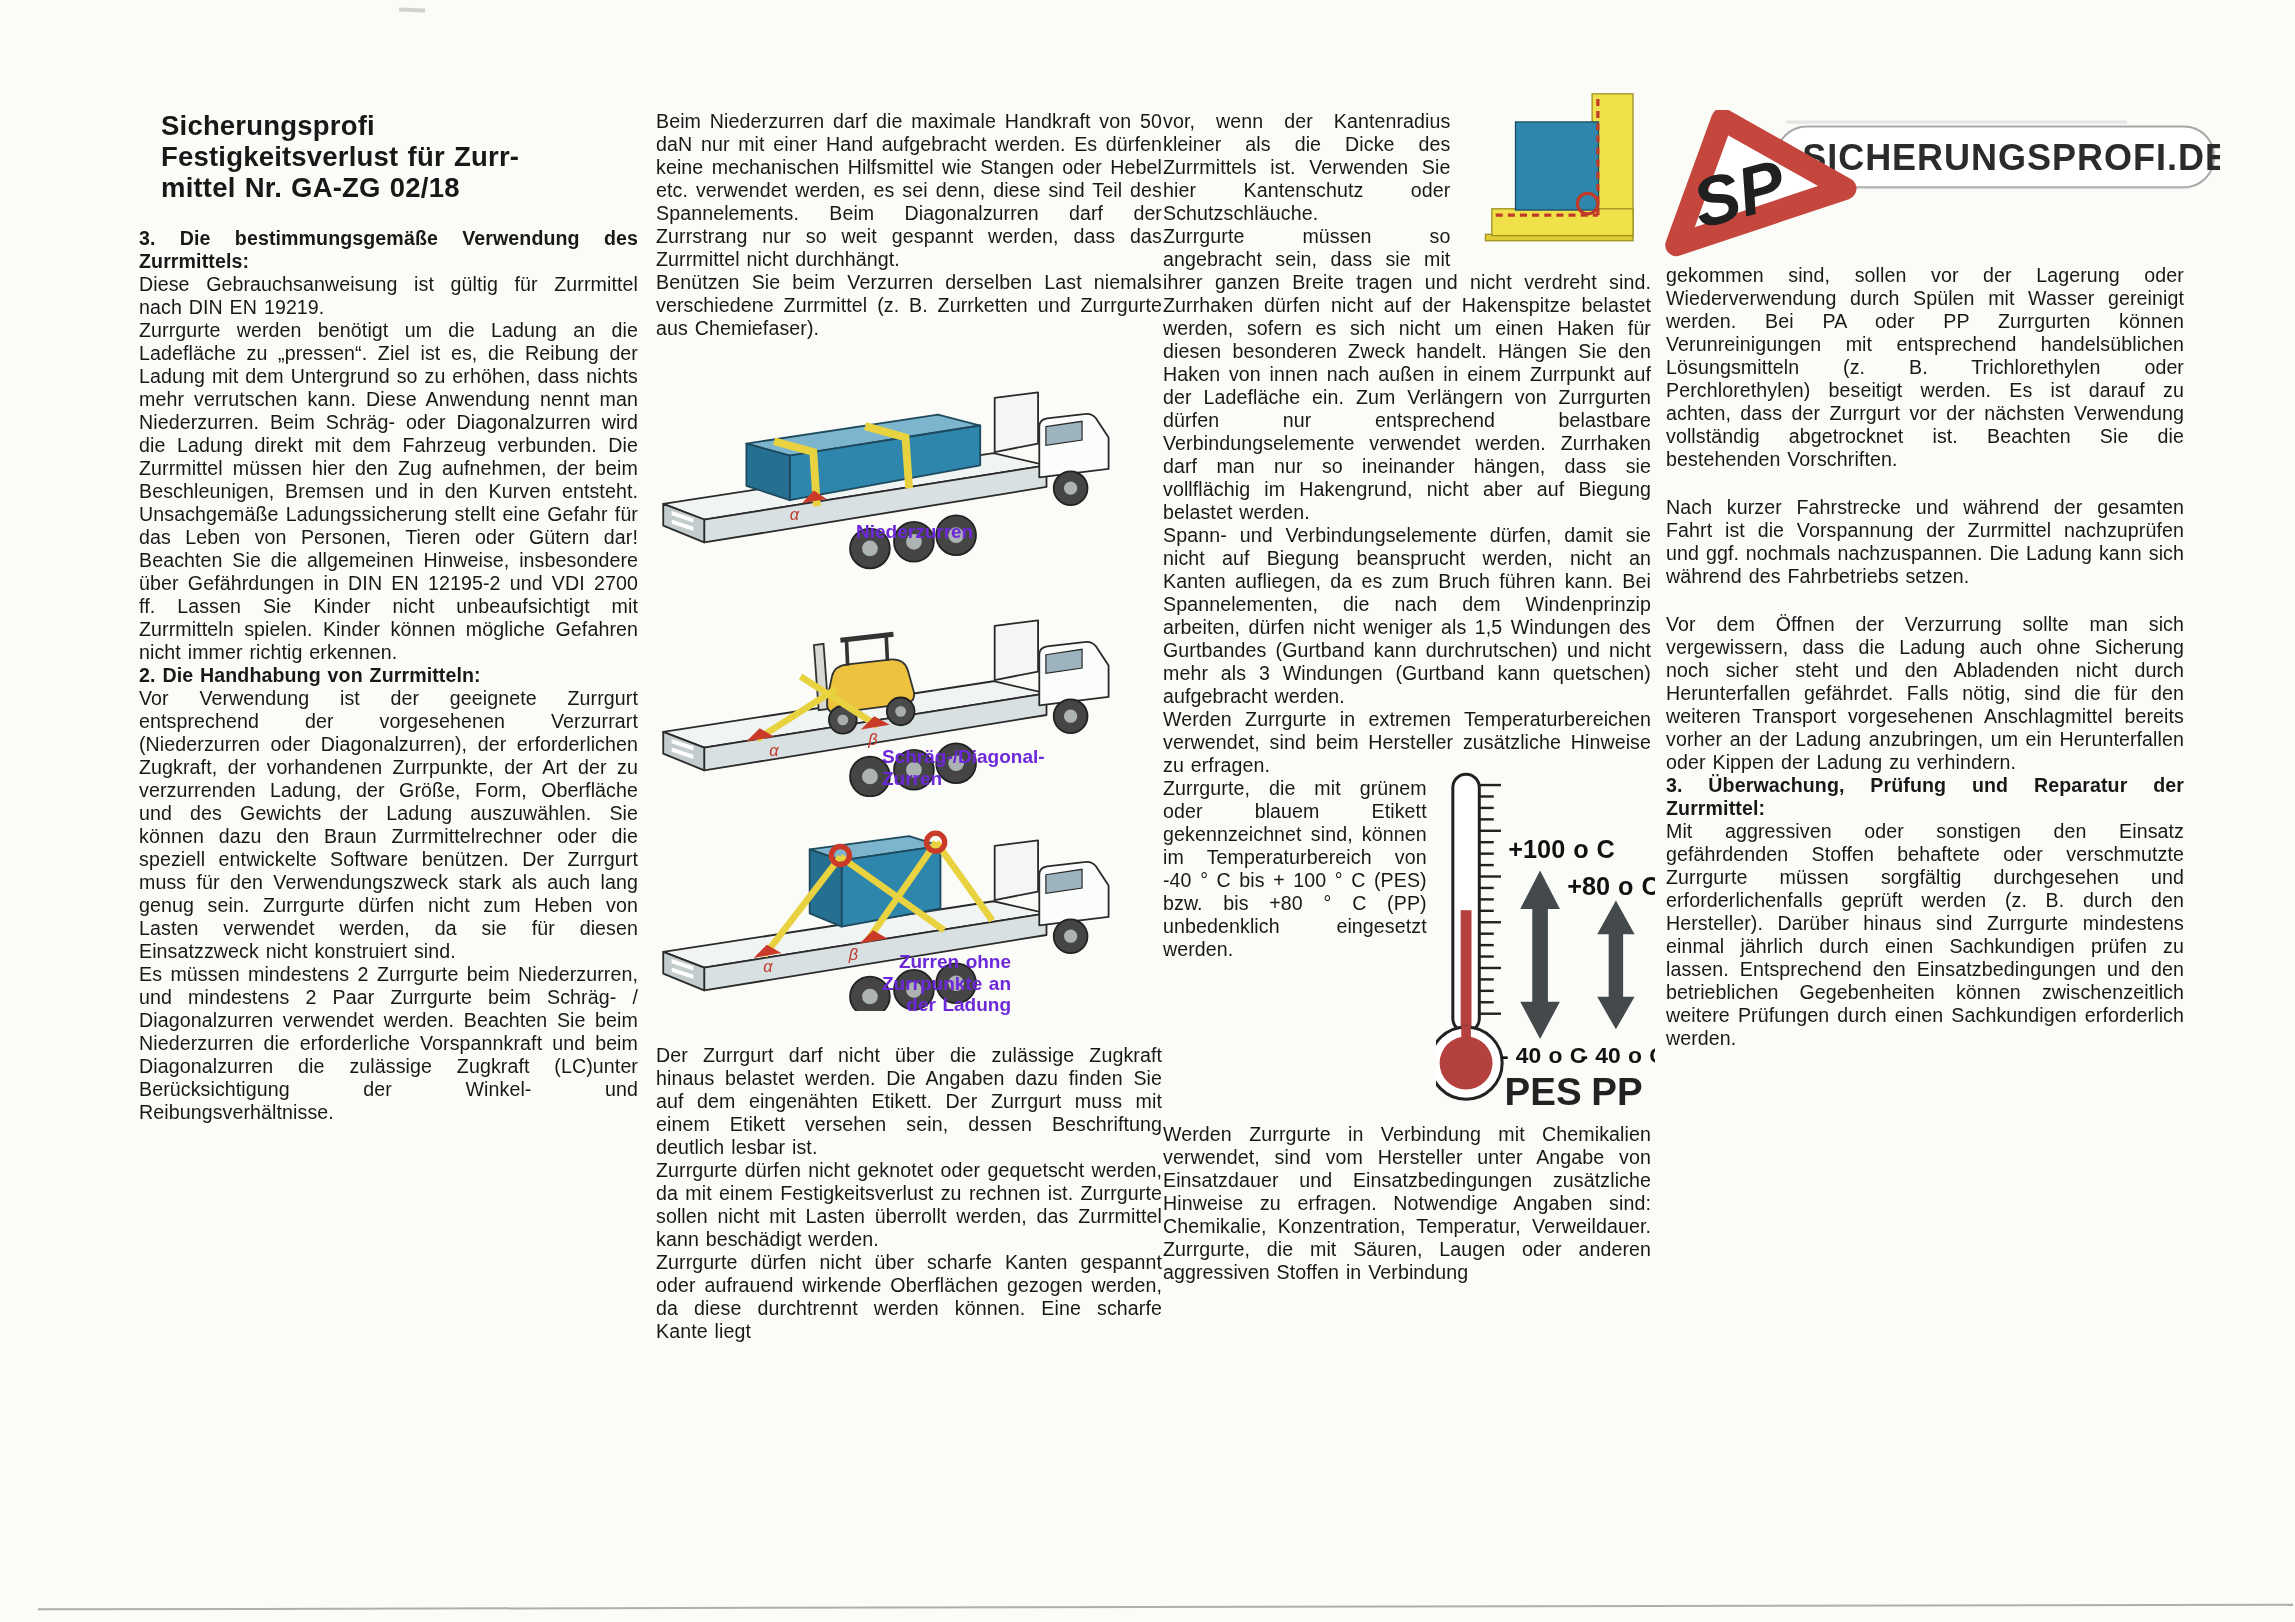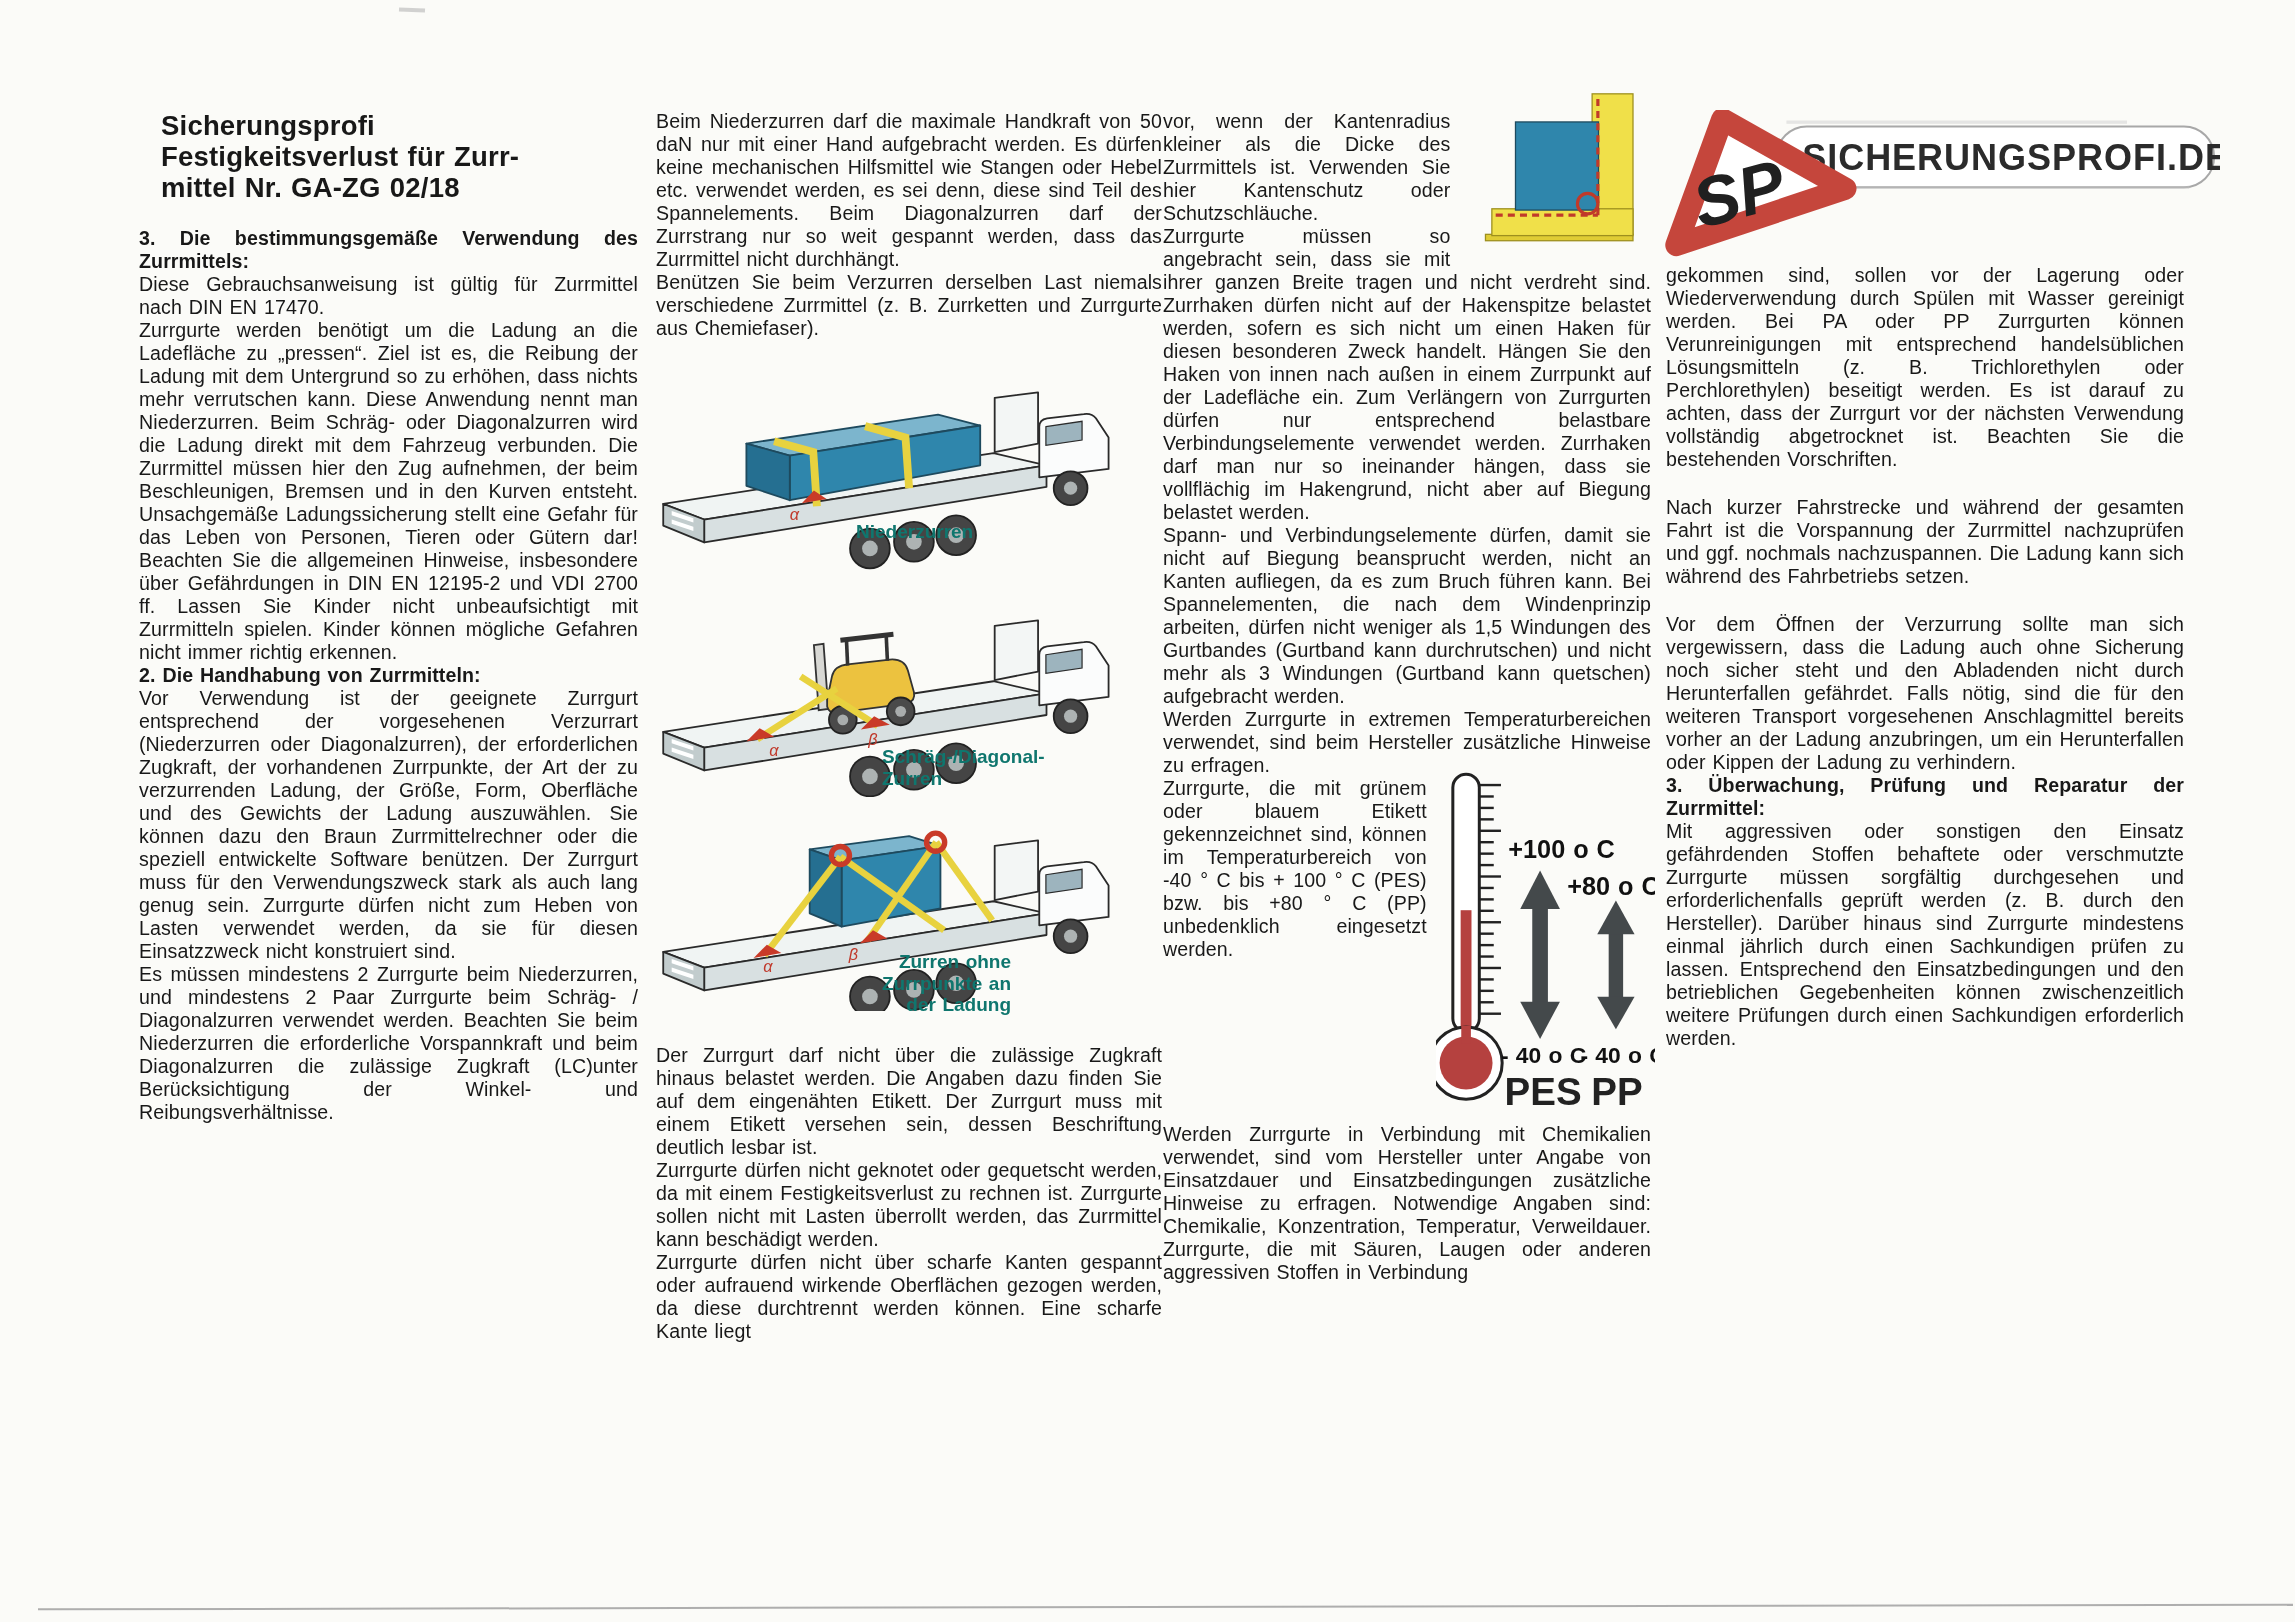--- a/index.html
+++ b/index.html
@@ -17,21 +17,21 @@
   .biggap{margin-top:111px;}
   .col1{left:139px;  width:499px;}
   .col2{left:656px;  width:506px;}
   .col3{left:1163px; width:488px;}
   .col4{left:1666px; width:518px;}
   .doc-title{font-weight:bold; font-size:27.5px; line-height:31px; letter-spacing:0.2px; text-align:left;}
   .doc-title span{display:block;margin-left:22px;}
   .h{font-weight:bold; margin-top:23px;}
   .h.first{margin-top:23.6px;}
   .fig{position:relative; text-align:left;}
-  .fig-label{position:absolute; font-weight:bold; font-size:19px; line-height:21.6px; color:#0f766e; text-align:left; letter-spacing:0;}
+  .fig-label{position:absolute; font-weight:bold; font-size:19px; line-height:21.6px; color:#6d28d9; text-align:left; letter-spacing:0;}
   .fig-label span{display:block;}
   .kanten-float{float:right; width:194px; height:154px; margin:-19.6px -2.6px 3.9px 9.2px;}
   .thermo-float{float:right; width:219px; height:349px; margin:-9.8px -3.9px 6.5px 9.2px;}
   .clear{clear:both;}
   .logo-wrap{position:relative; height:154px; text-align:left;}
   .logo-wrap svg{position:absolute; left:-3.9px; top:0;}
   .scan-line{position:absolute; left:38px; top:1606px; width:2255px; height:2px; background:#9b9b9b; opacity:.8; transform:rotate(-0.12deg);}
   .scan-mark{position:absolute; left:399px; top:7.9px; width:26px; height:3.9px; background:#b5b5b5; opacity:.6; transform:rotate(2deg);}
   svg text{font-family:"Liberation Sans", sans-serif;}
 </style>
@@ -69,21 +69,21 @@
     </defs>
   </svg>
 
   <div class="col col1">
     <div class="doc-title">
       <span>Sicherungsprofi</span>
       <span>Festigkeitsverlust für Zurr-</span>
       <span>mittel Nr. GA-ZG 02/18</span>
     </div>
     <p class="h first">3. Die bestimmungsgemäße Verwendung des Zurrmittels:</p>
-    <p>Diese Gebrauchsanweisung ist gültig für Zurrmittel nach DIN EN 17470.</p>
+    <p>Diese Gebrauchsanweisung ist gültig für Zurrmittel nach DIN EN 19219.</p>
     <p>Zurrgurte werden benötigt um die Ladung an die Ladefläche zu „pressen“. Ziel ist es, die Reibung der Ladung mit dem Untergrund so zu erhöhen, dass nichts mehr verrutschen kann. Diese Anwendung nennt man Niederzurren. Beim Schräg- oder Diagonalzurren wird die Ladung direkt mit dem Fahrzeug verbunden. Die Zurrmittel müssen hier den Zug aufnehmen, der beim Beschleunigen, Bremsen und in den Kurven entsteht. Unsachgemäße Ladungssicherung stellt eine Gefahr für das Leben von Personen, Tieren oder Gütern dar! Beachten Sie die allgemeinen Hinweise, insbesondere über Gefährdungen in DIN EN 12195-2 und VDI 2700 ff. Lassen Sie Kinder nicht unbeaufsichtigt mit Zurrmitteln spielen. Kinder können mögliche Gefahren nicht immer richtig erkennen.</p>
     <p class="h">2. Die Handhabung von Zurrmitteln:</p>
     <p>Vor Verwendung ist der geeignete Zurrgurt entsprechend der vorgesehenen Verzurrart (Niederzurren oder Diagonalzurren), der erforderlichen Zugkraft, der vorhandenen Zurrpunkte, der Art der zu verzurrenden Ladung, der Größe, Form, Oberfläche und des Gewichts der Ladung auszuwählen. Sie können dazu den Braun Zurrmittelrechner oder die speziell entwickelte Software benützen. Der Zurrgurt muss für den Verwendungszweck stark als auch lang genug sein. Zurrgurte dürfen nicht zum Heben von Lasten verwendet werden, da sie für diesen Einsatzzweck nicht konstruiert sind.</p>
     <p class="gap">Es müssen mindestens 2 Zurrgurte beim Niederzurren, und mindestens 2 Paar Zurrgurte beim Schräg- / Diagonalzurren verwendet werden. Beachten Sie beim Niederzurren die erforderliche Vorspannkraft und beim Diagonalzurren die zulässige Zugkraft (LC)unter Berücksichtigung der Winkel- und Reibungsverhältnisse.</p>
   </div>
 
   <div class="col col2">
     <p>Beim Niederzurren darf die maximale Handkraft von 50 daN nur mit einer Hand aufgebracht werden. Es dürfen keine mechanischen Hilfsmittel wie Stangen oder Hebel etc. verwendet werden, es sei denn, diese sind Teil des Spannelements. Beim Diagonalzurren darf der Zurrstrang nur so weit gespannt werden, dass das Zurrmittel nicht durchhängt.</p>
     <p>Benützen Sie beim Verzurren derselben Last niemals verschiedene Zurrmittel (z. B. Zurrketten und Zurrgurte aus Chemiefaser).</p>
 

